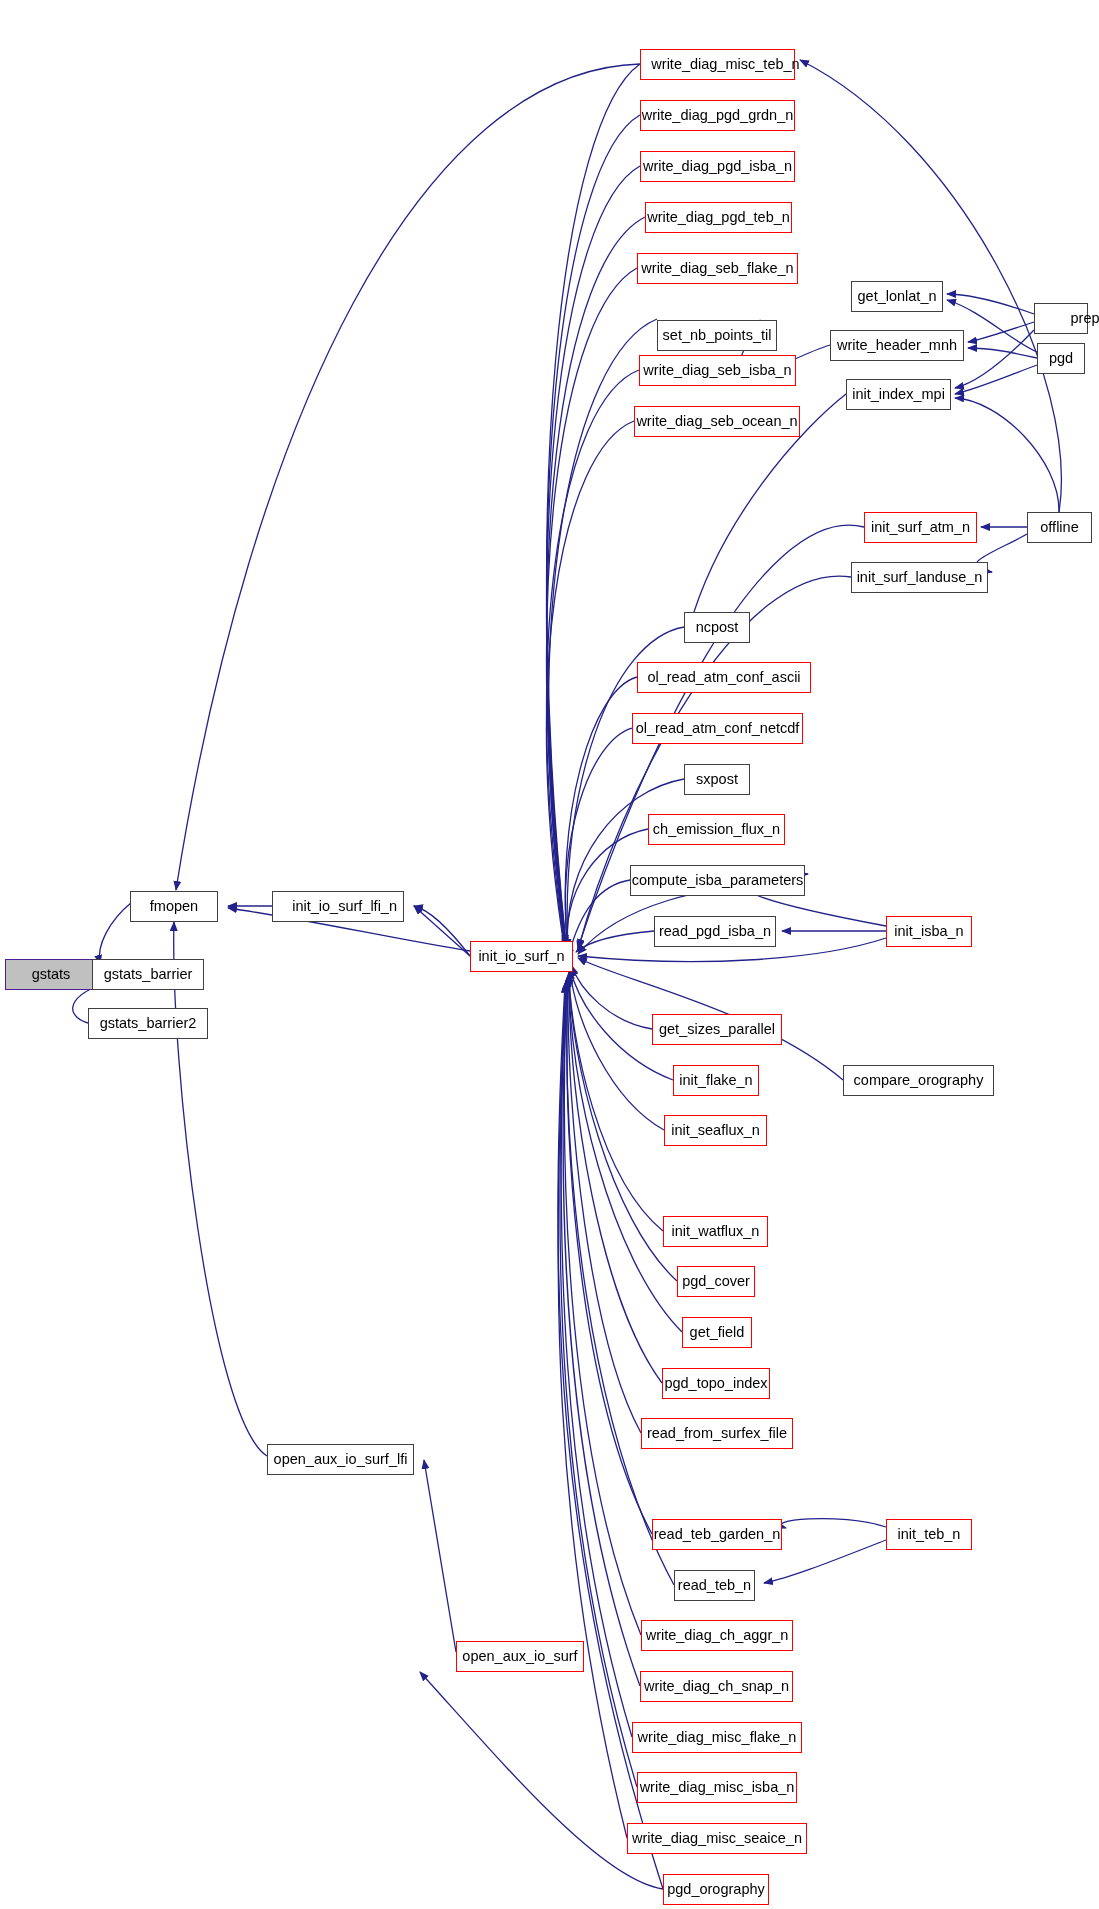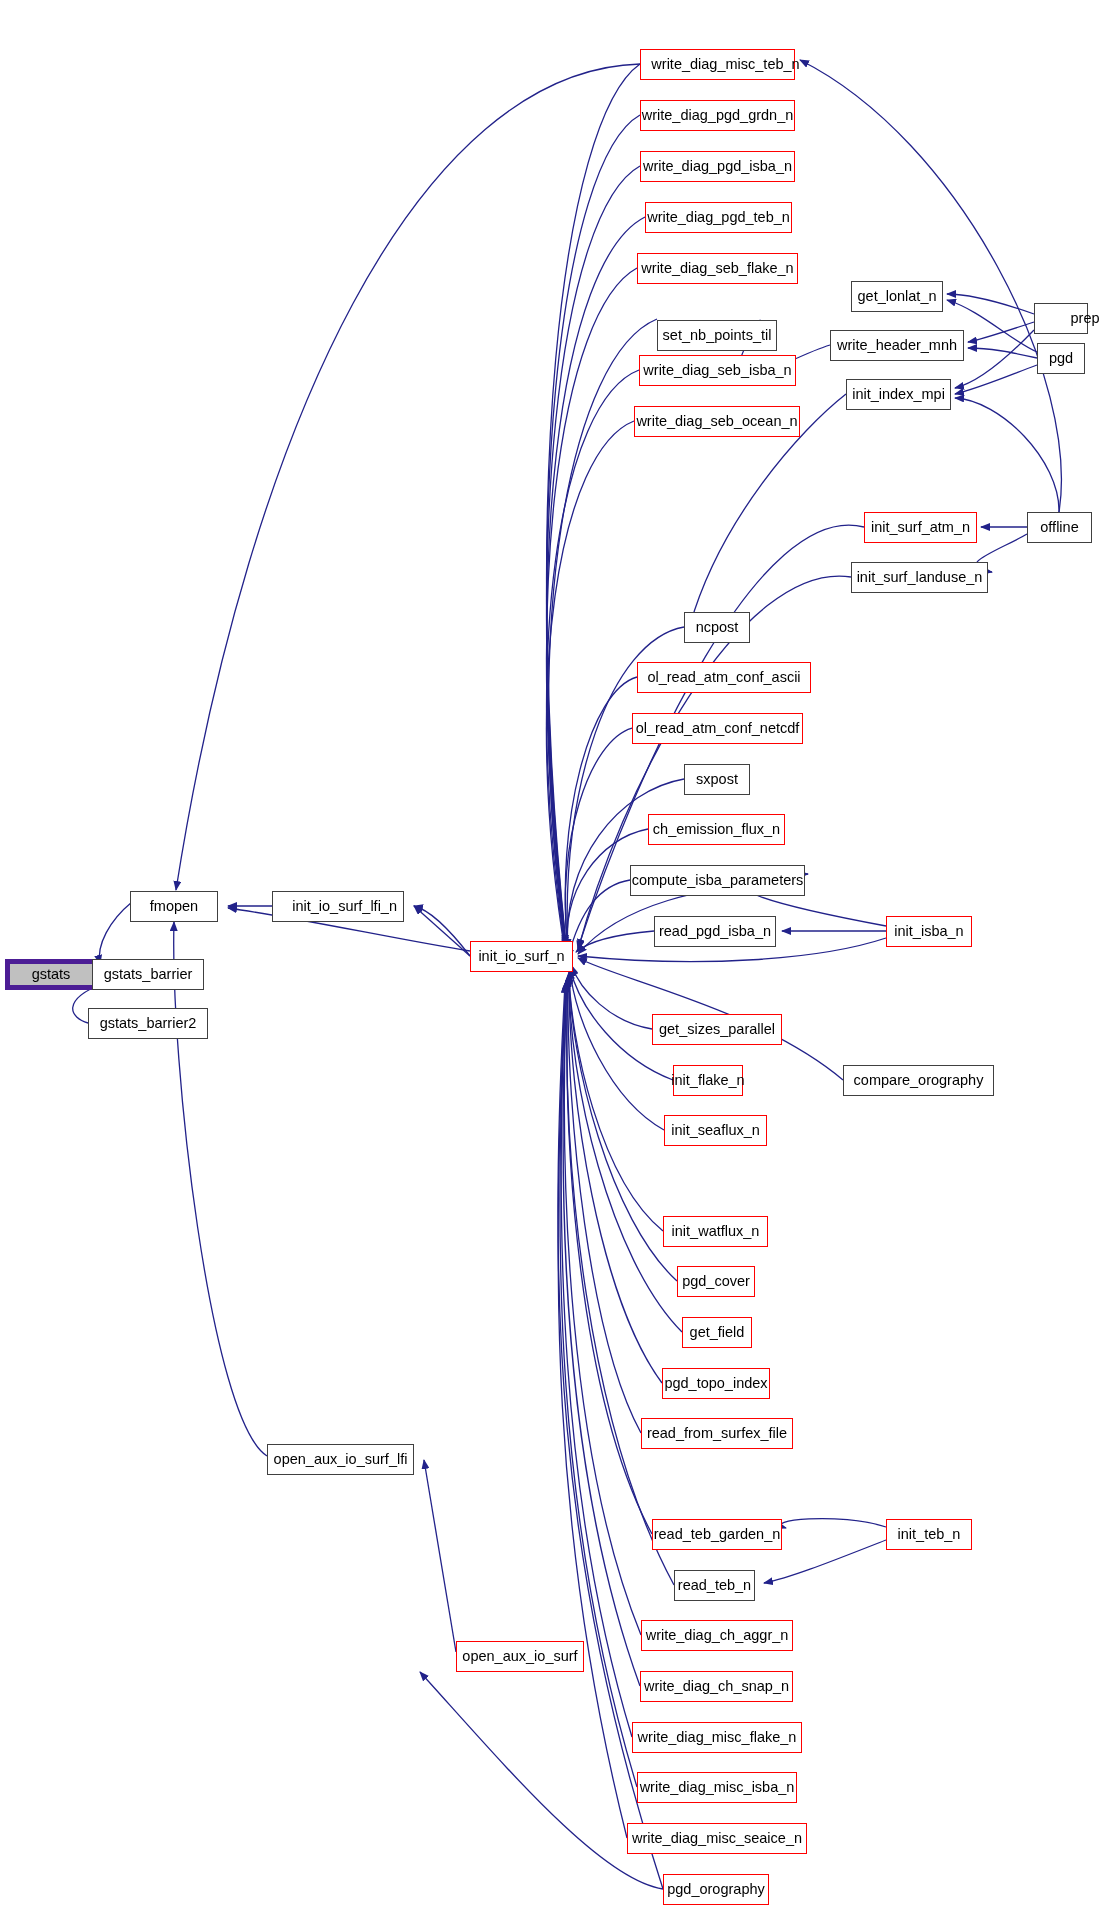--- a/index.html
+++ b/index.html
@@ -38,21 +38,21 @@
     white-space: nowrap;
     letter-spacing: 0px;
     line-height: 1;
     cursor: pointer;
   }
   .node.black {
     border: 1px solid #404040;
   }
   .node.current {
     background: #c0c0c0;
-    border: 5px solid #4c1d95;
+    border: 1px solid #4c1d95;
   }
   .node .lbl {
     padding: 0 6px;
   }
 </style>
 </head>
 <body>
 
 <div id="graph">
 
@@ -207,21 +207,21 @@
   </div>
   <div class="node black" style="left:630px; top:865px; width:175px;">
     <span class="lbl">compute_isba_parameters</span>
   </div>
   <div class="node black" style="left:654px; top:916px; width:122px;">
     <span class="lbl">read_pgd_isba_n</span>
   </div>
   <div class="node" style="left:652px; top:1014px; width:130px;">
     <span class="lbl">get_sizes_parallel</span>
   </div>
-  <div class="node" style="left:673px; top:1065px; width:70px;">
+  <div class="node" style="left:673px; top:1065px; width:86px;">
     <span class="lbl">init_flake_n</span>
   </div>
   <div class="node" style="left:664px; top:1115px; width:103px;">
     <span class="lbl">init_seaflux_n</span>
   </div>
   <div class="node" style="left:663px; top:1216px; width:105px;">
     <span class="lbl">init_watflux_n</span>
   </div>
   <div class="node" style="left:677px; top:1266px; width:78px;">
     <span class="lbl">pgd_cover</span>

